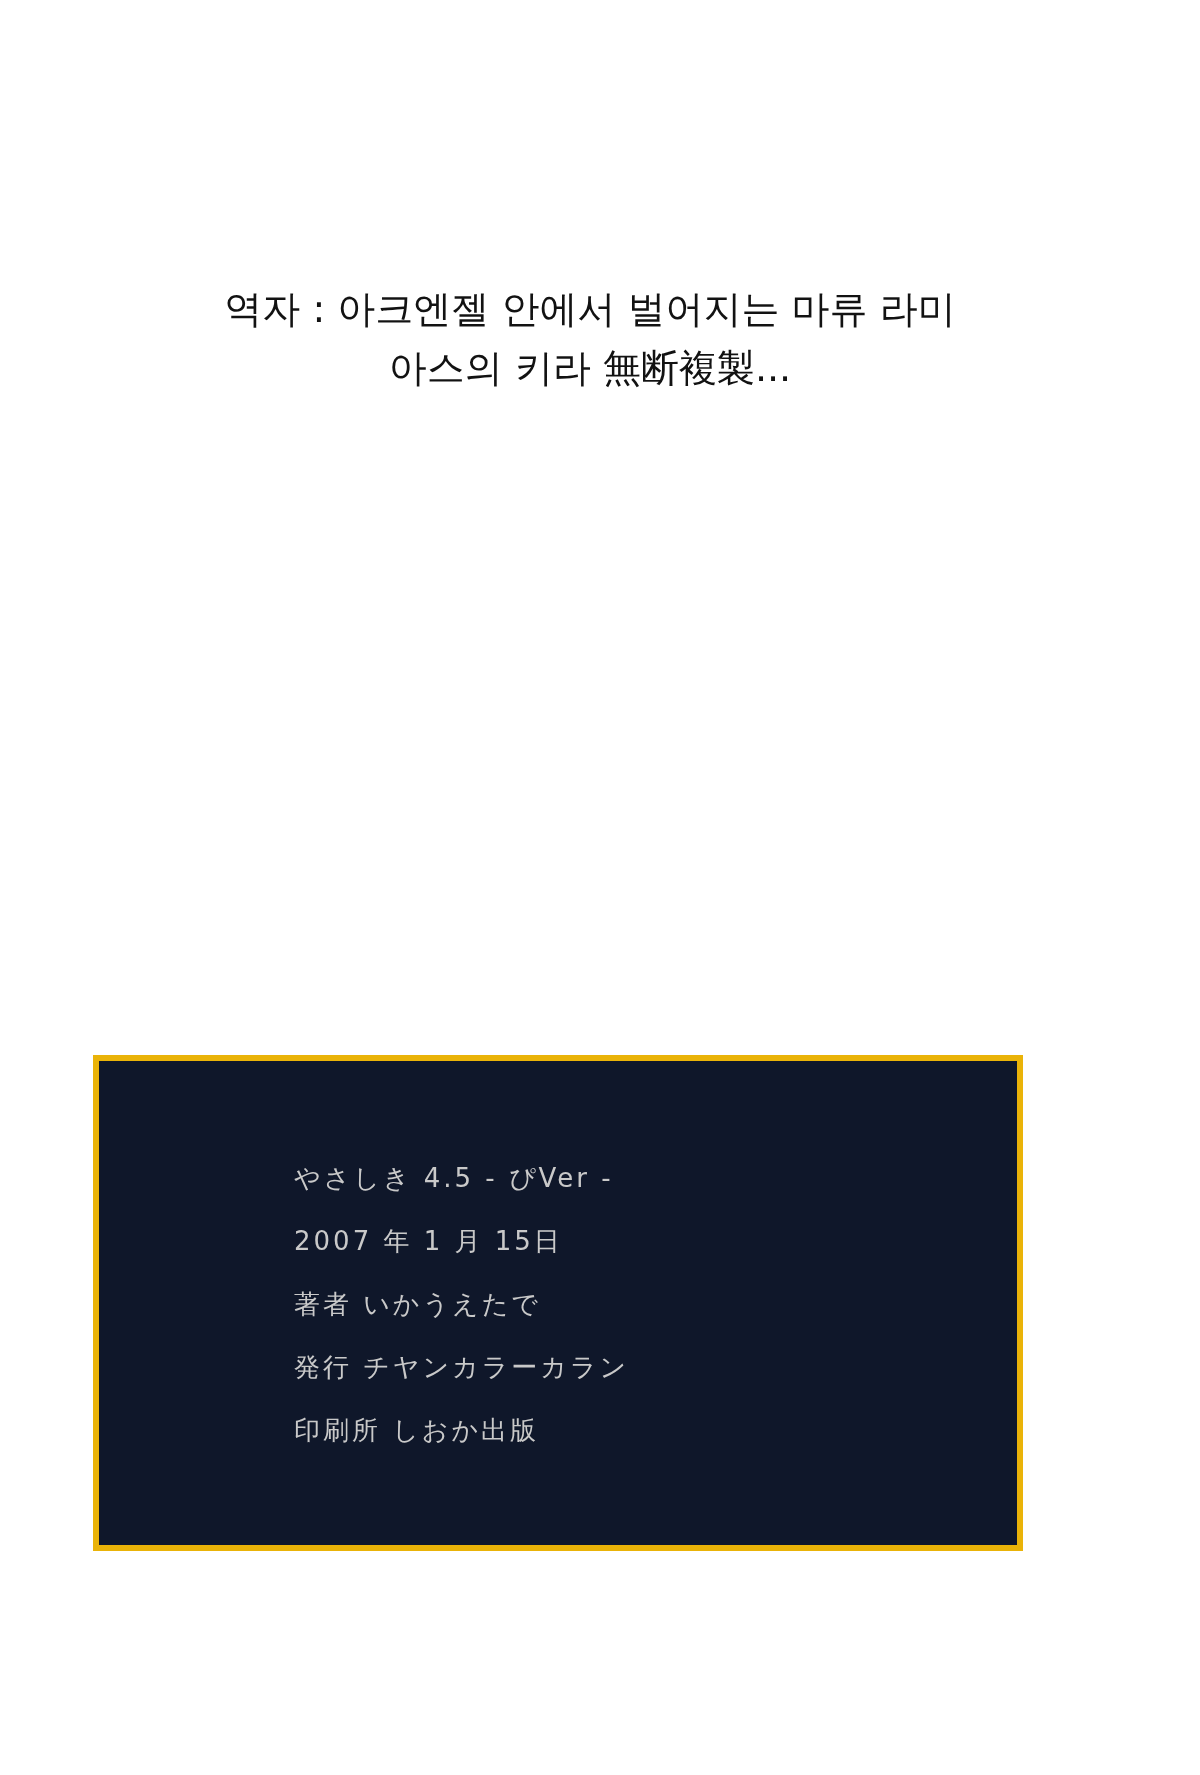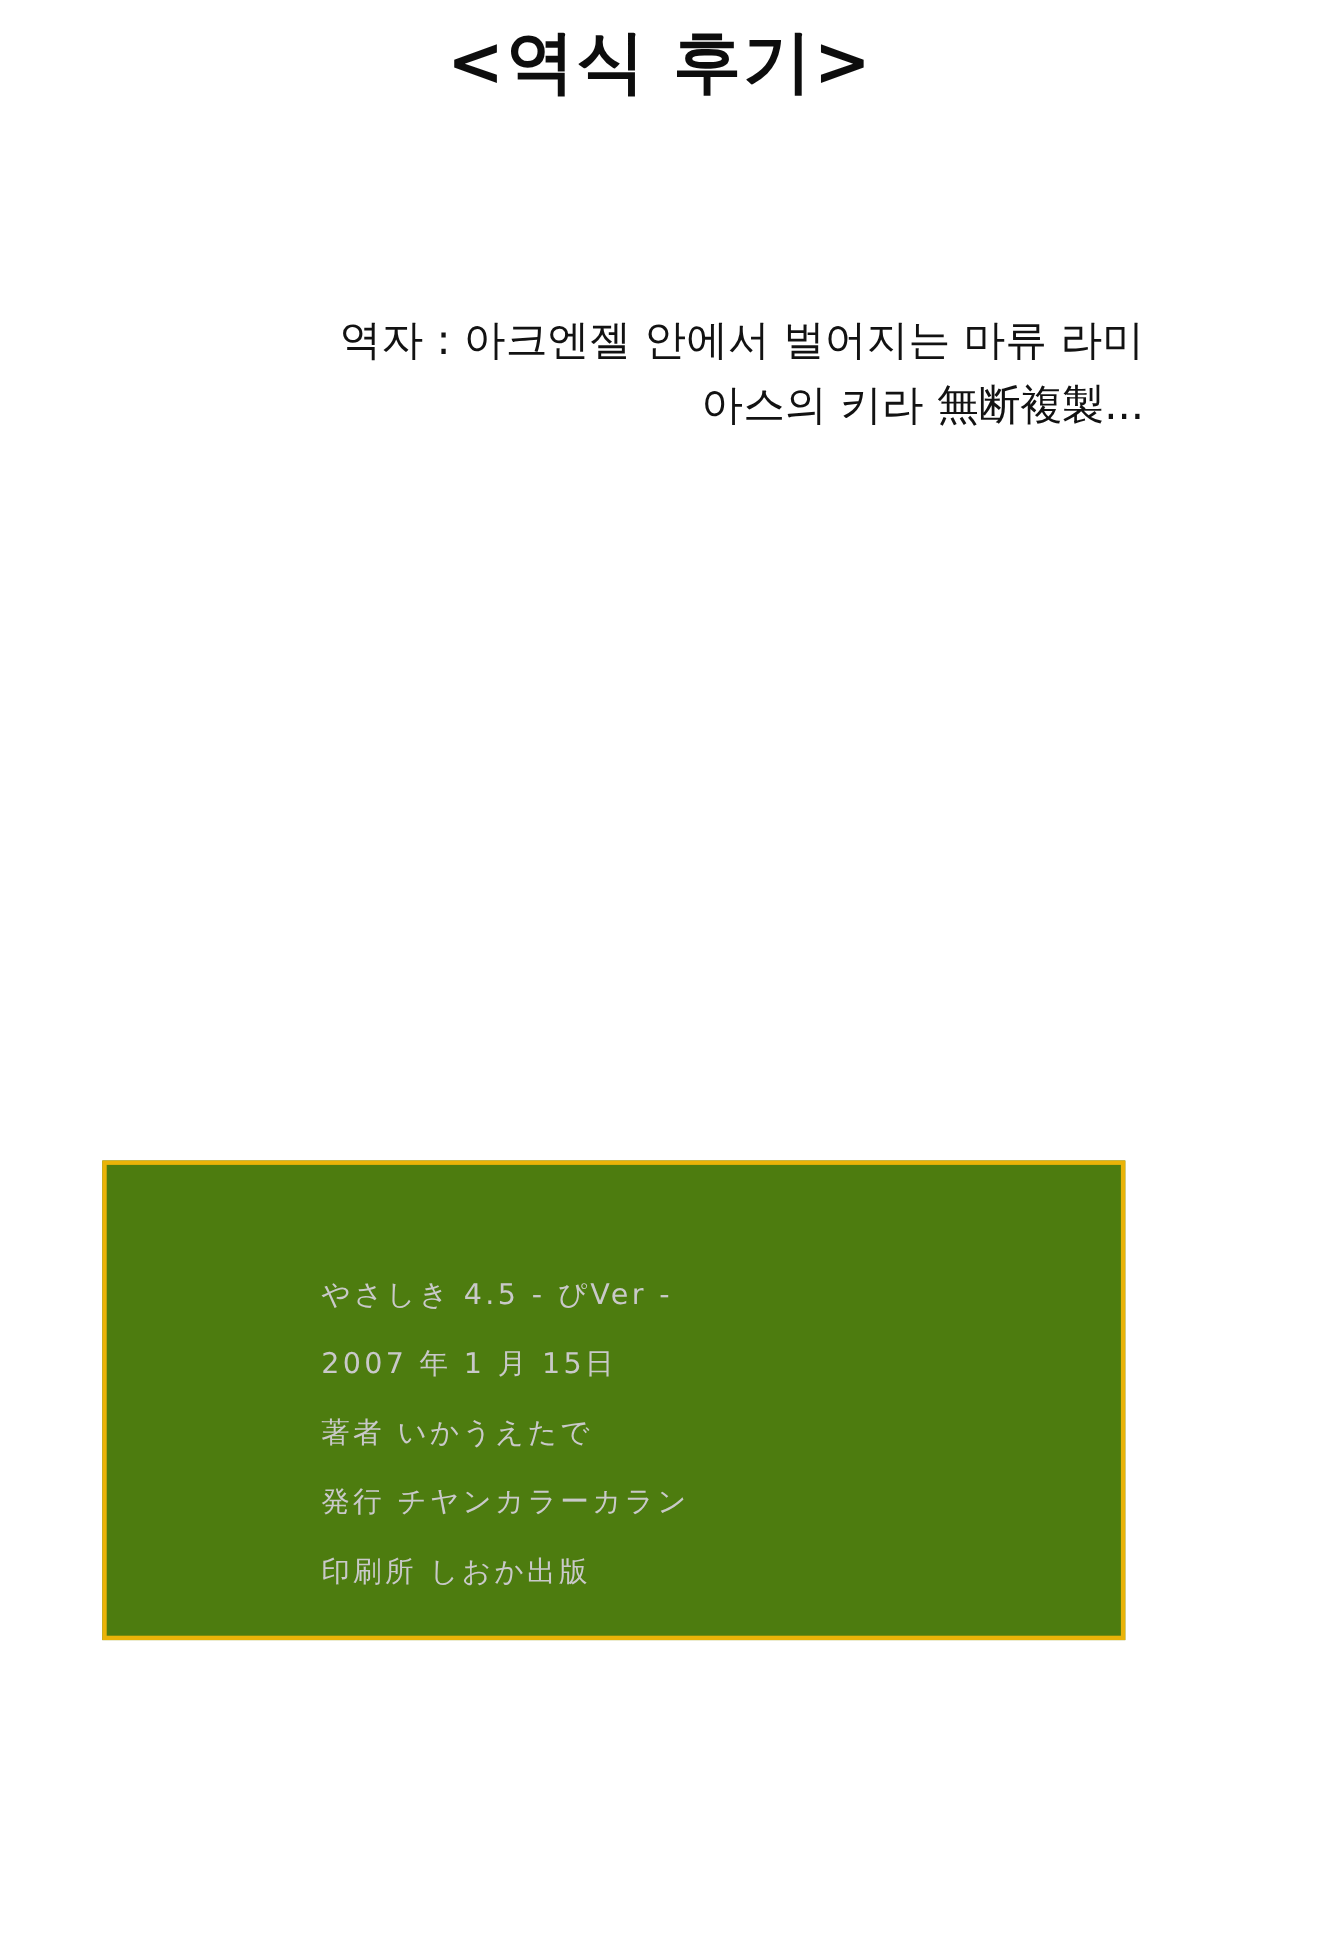--- a/index.html
+++ b/index.html
@@ -40,21 +40,21 @@
     white-space: nowrap;
   }
 
   
   .note {
     position: absolute;
     font-family: "DejaVu Sans", sans-serif;
     font-size: 38px;
     line-height: 1.55;
     color: #121212;
-    text-align: right;
+    text-align: center;
   }
   .note-translator {
     left: 140px;
     top: 280px;
     width: 900px;
   }
   .note-typesetter {
     left: 140px;
     top: 640px;
     width: 900px;
@@ -62,23 +62,23 @@
   .note .line {
     display: block;
   }
 
   
   .colophon {
     position: absolute;
     left: 93px;
     top: 1055px;
     width: 930px;
-    height: 436px;
-    border: 4px solid #eab308;
-    background: #4d7c0f;
+    height: 496px;
+    border: 6px solid #eab308;
+    background: #0f172a;
     box-sizing: border-box;
   }
   .colophon-inner {
     position: absolute;
     left: 195px;
     top: 100px;
     width: 700px;
   }
   .colophon-row {
     display: block;
@@ -91,21 +91,20 @@
   }
   .colophon-row.spaced {
     margin-top: 44px;
   }
 </style>
 </head>
 <body>
 
 <div class="page">
 
-  <div class="title">&lt;역식 후기&gt;</div>
 
   <div class="note note-translator">
     <span class="line">역자 : 아크엔젤 안에서 벌어지는 마류 라미</span>
     <span class="line">아스의 키라 無断複製...</span>
   </div>
 
 
   <div class="colophon">
     <div class="colophon-inner">
       <span class="colophon-row">やさしき 4.5  - ぴVer -</span>

